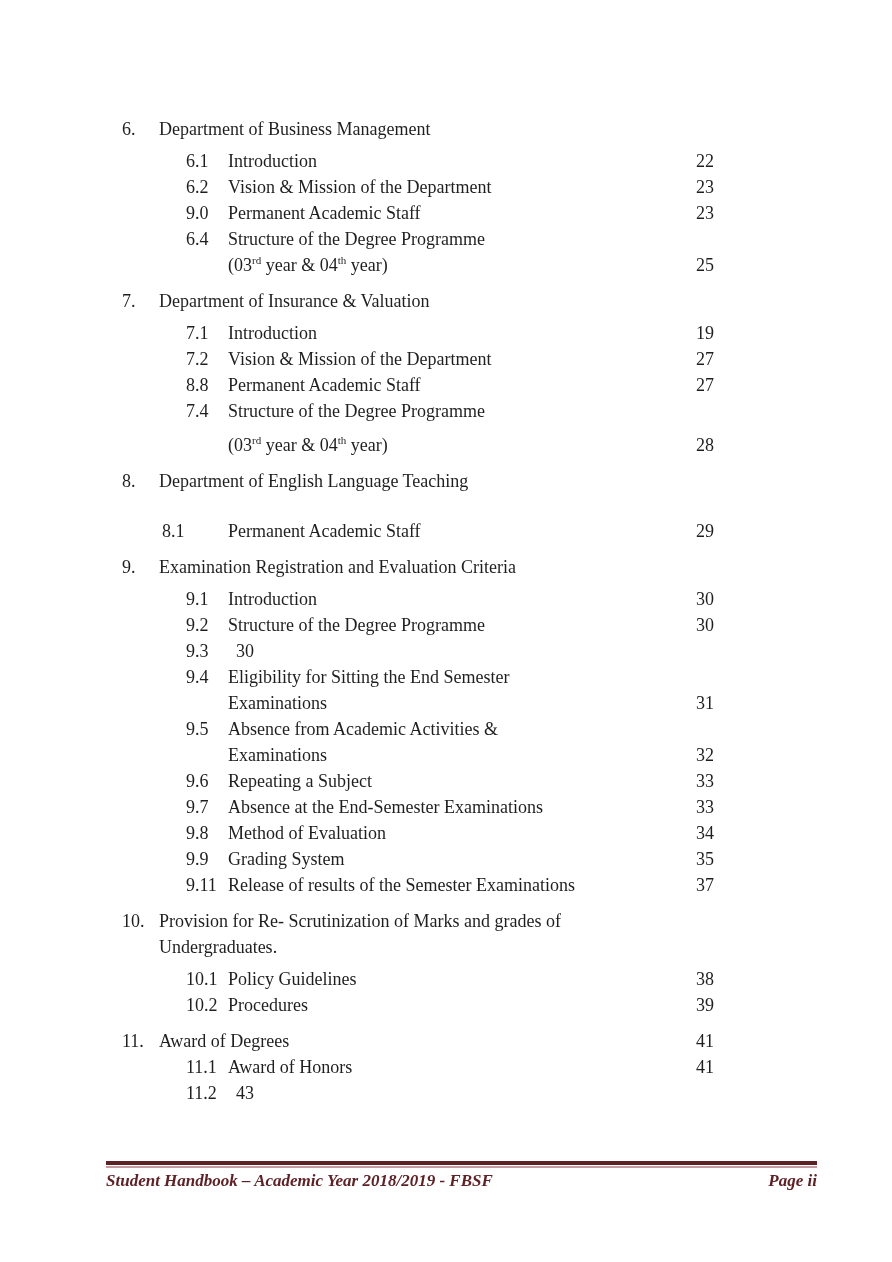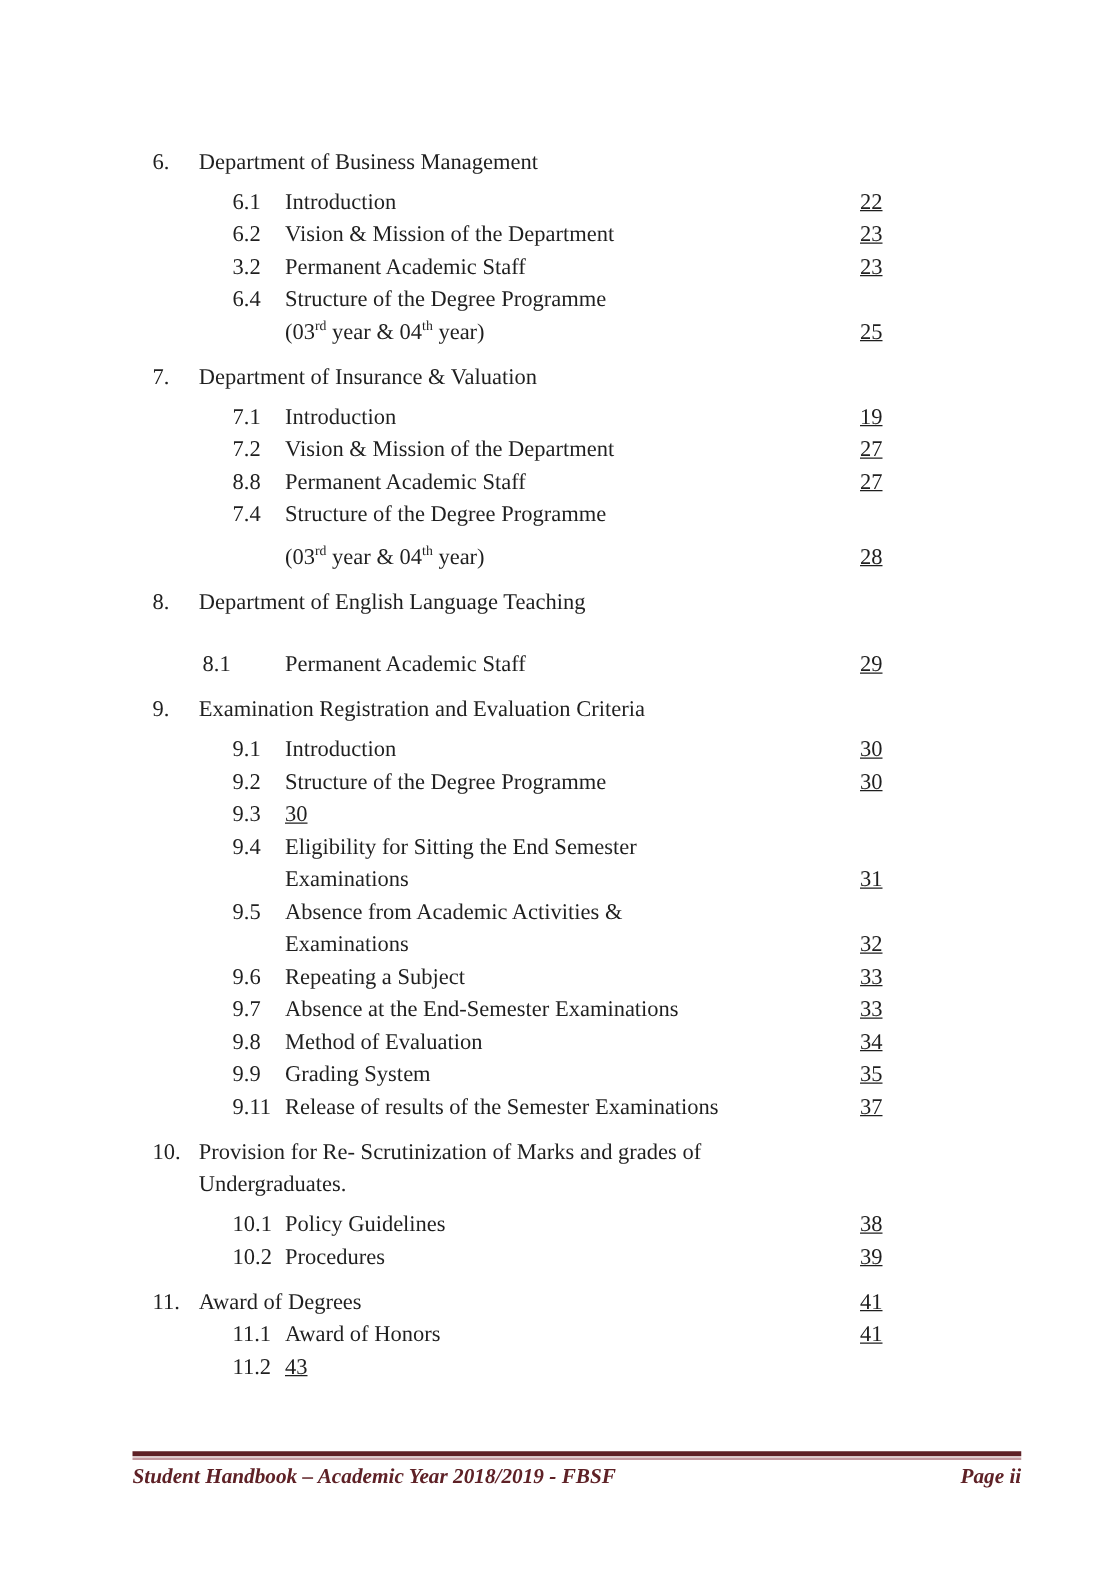--- a/index.html
+++ b/index.html
@@ -22,21 +22,21 @@
     font-size:18px;
   }
   .section{margin-bottom:10px;}
   .row{display:flex;align-items:baseline;line-height:26px;}
   .sec-head{margin-bottom:6px;}
   .compact .sec-head{margin-bottom:0;}
   .sec-num{display:inline-block;min-width:37px;white-space:pre;}
   .entries{padding-left:64px;}
   .num{display:inline-block;min-width:42px;white-space:pre;flex:none;}
   .title{flex:1;padding-right:8px;}
-  .pageno{flex:none;min-width:34px;text-align:left;text-decoration:underline;}
+  .pageno{flex:none;min-width:34px;text-align:center;}
   .row.wide{margin-left:-24px;margin-top:24px;}
   .row.wide .num{min-width:66px;}
   .row.gap-before{margin-top:8px;}
   sup{font-size:11px;line-height:0;}
   .footer{
     position:absolute;
     left:106px;top:1161px;width:711px;
   }
   .footer-rule{
     height:1px;background:#ffffff;
@@ -69,21 +69,21 @@
             <span class="num">6.1</span>
             <span class="title">Introduction</span>
             <span class="pageno">22</span>
           </div>
           <div class="row">
             <span class="num">6.2</span>
             <span class="title">Vision &amp; Mission of the Department</span>
             <span class="pageno">23</span>
           </div>
           <div class="row">
-            <span class="num">3.2</span>
+            <span class="num">9.0</span>
             <span class="title">Permanent Academic Staff</span>
             <span class="pageno">23</span>
           </div>
           <div class="row">
             <span class="num">6.4</span>
             <span class="title">Structure of the Degree Programme</span>
             <span class="pageno"></span>
           </div>
           <div class="row">
             <span class="num"></span>

